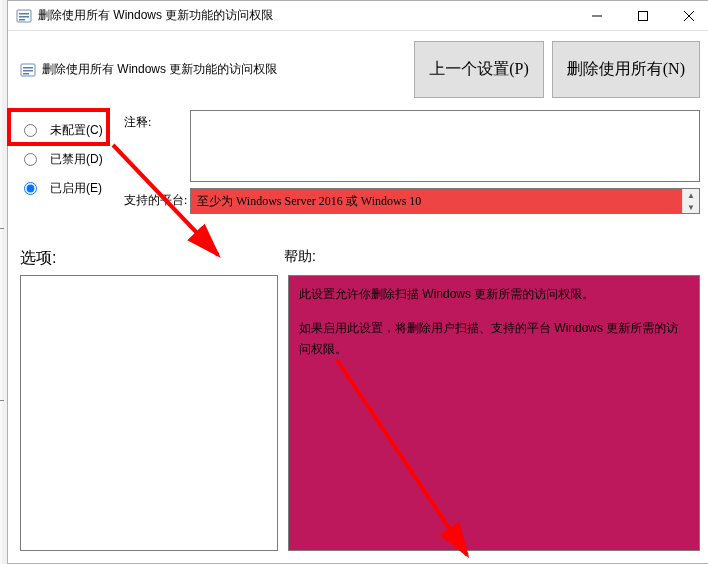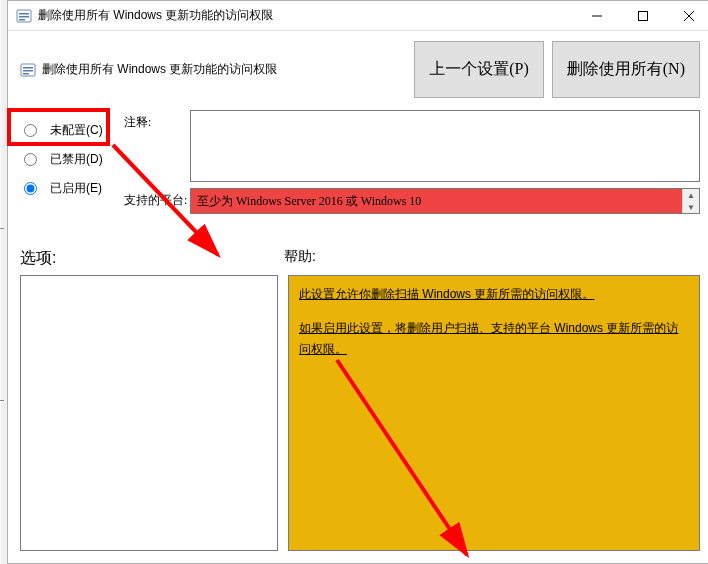--- a/index.html
+++ b/index.html
@@ -154,24 +154,23 @@
     }
     .options-pane {
       width: 258px;
       border: 1px solid #7a7a7a;
       background: #ffffff;
       overflow-y: scroll;
     }
     .help-pane {
       flex: 1;
       border: 1px solid #7a7a7a;
-      background: #eab308;
+      background: #be185d;
       position: relative;
       overflow-y: scroll;
-      text-decoration: underline;
     }
     .help-text {
       padding: 8px 10px;
       font-size: 12px;
       line-height: 1.7;
     }
     .help-text p { margin-bottom: 14px; }
     
     .red-box {
       position: absolute;

